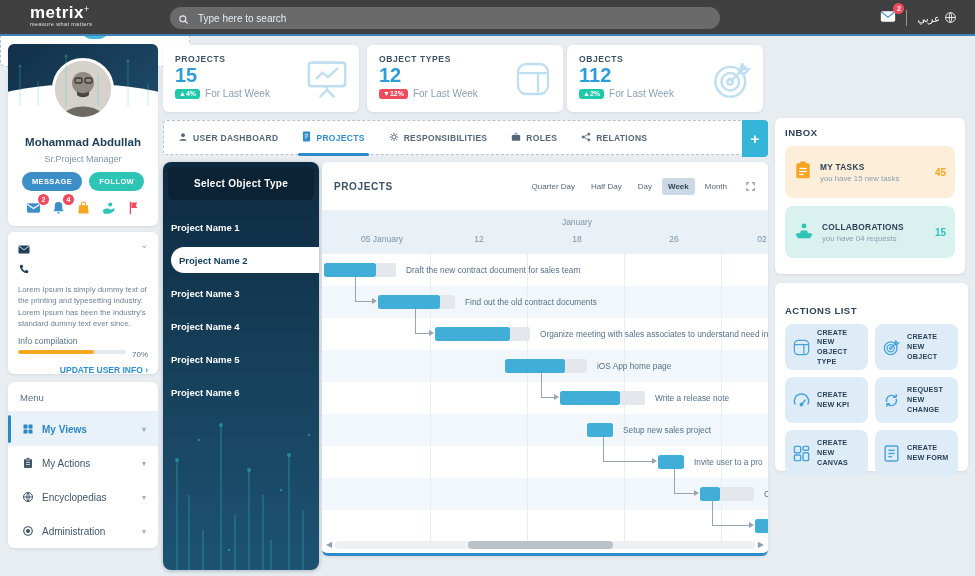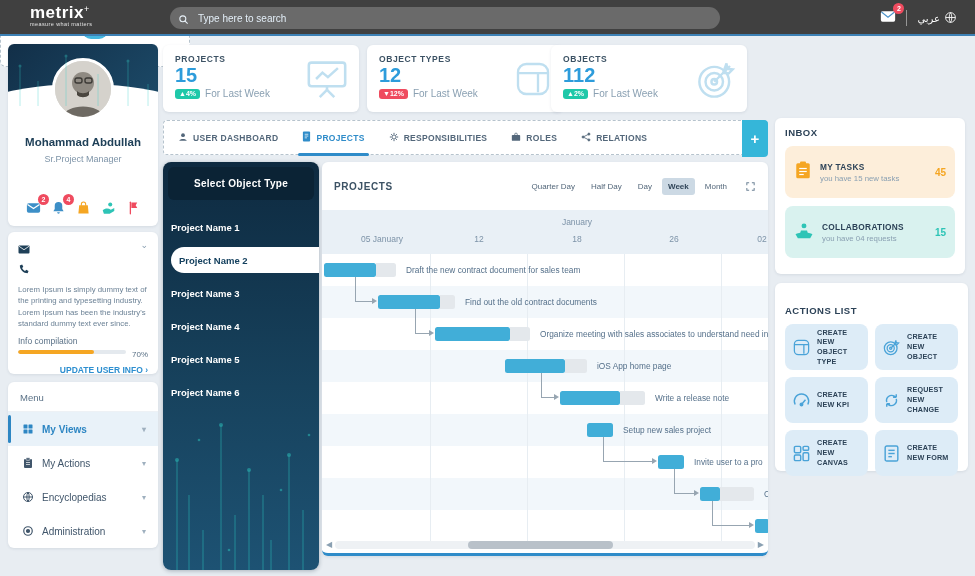--- a/index.html
+++ b/index.html
@@ -196,20 +196,24 @@
           <rect width="56" height="56" fill="#d5d2cc"></rect>
           <circle cx="28" cy="22" r="11" fill="#8f8a82"></circle>
           <path d="M8 56c2-14 38-14 40 0z" fill="#6e6a63"></path>
           <rect x="20" y="17" width="7" height="5" rx="2" fill="none" stroke="#3c3a36" stroke-width="1.4"></rect>
           <rect x="30" y="17" width="7" height="5" rx="2" fill="none" stroke="#3c3a36" stroke-width="1.4"></rect>
           <path d="M22 30c3 3 9 3 12 0v4c-3 3-9 3-12 0z" fill="#4a463f"></path>
         </svg>
     </div>
     <div class="p-name">Mohammad Abdullah</div>
     <div class="p-role">Sr.Project Manager</div>
+    <div class="p-btns">
+      <button class="btn-msg">MESSAGE</button>
+      <button class="btn-follow">FOLLOW</button>
+    </div>
     <div class="p-icons">
       <span class="p-ic">
         <svg width="15" height="12" viewBox="0 0 24 20" fill="#3d8fc7">
             <rect x="1" y="2" width="22" height="16" rx="3"></rect>
             <path d="M2 4l10 7L22 4" fill="none" stroke="#fff" stroke-width="2"></path>
           </svg>
         <span class="badge">2</span>
       </span>
       <span class="p-ic">
         <svg width="13" height="14" viewBox="0 0 24 26" fill="#3d8fc7">
@@ -339,21 +343,21 @@
       <span class="delta down">▼12%</span>
       <span class="stat-note">For Last Week</span>
     </div>
     <span class="stat-ic">
       <svg width="40" height="40" viewBox="0 0 24 24" fill="none" stroke="currentColor" stroke-width="1.4">
           <rect x="3" y="3" width="18" height="18" rx="5"></rect>
           <path d="M3.5 8.5h17M15 8.5V20"></path>
         </svg>
     </span>
   </div>
-  <div class="card stat-card" style="left:551px">
+  <div class="card stat-card" style="left:567px">
     <div class="stat-title">OBJECTS</div>
     <div class="stat-value">112</div>
     <div class="stat-foot">
       <span class="delta up">▲2%</span>
       <span class="stat-note">For Last Week</span>
     </div>
     <span class="stat-ic">
       <svg width="42" height="42" viewBox="0 0 24 24" fill="none" stroke="currentColor" stroke-width="1.4">
           <circle cx="11" cy="13" r="8.5"></circle>
           <circle cx="11" cy="13" r="5"></circle>

